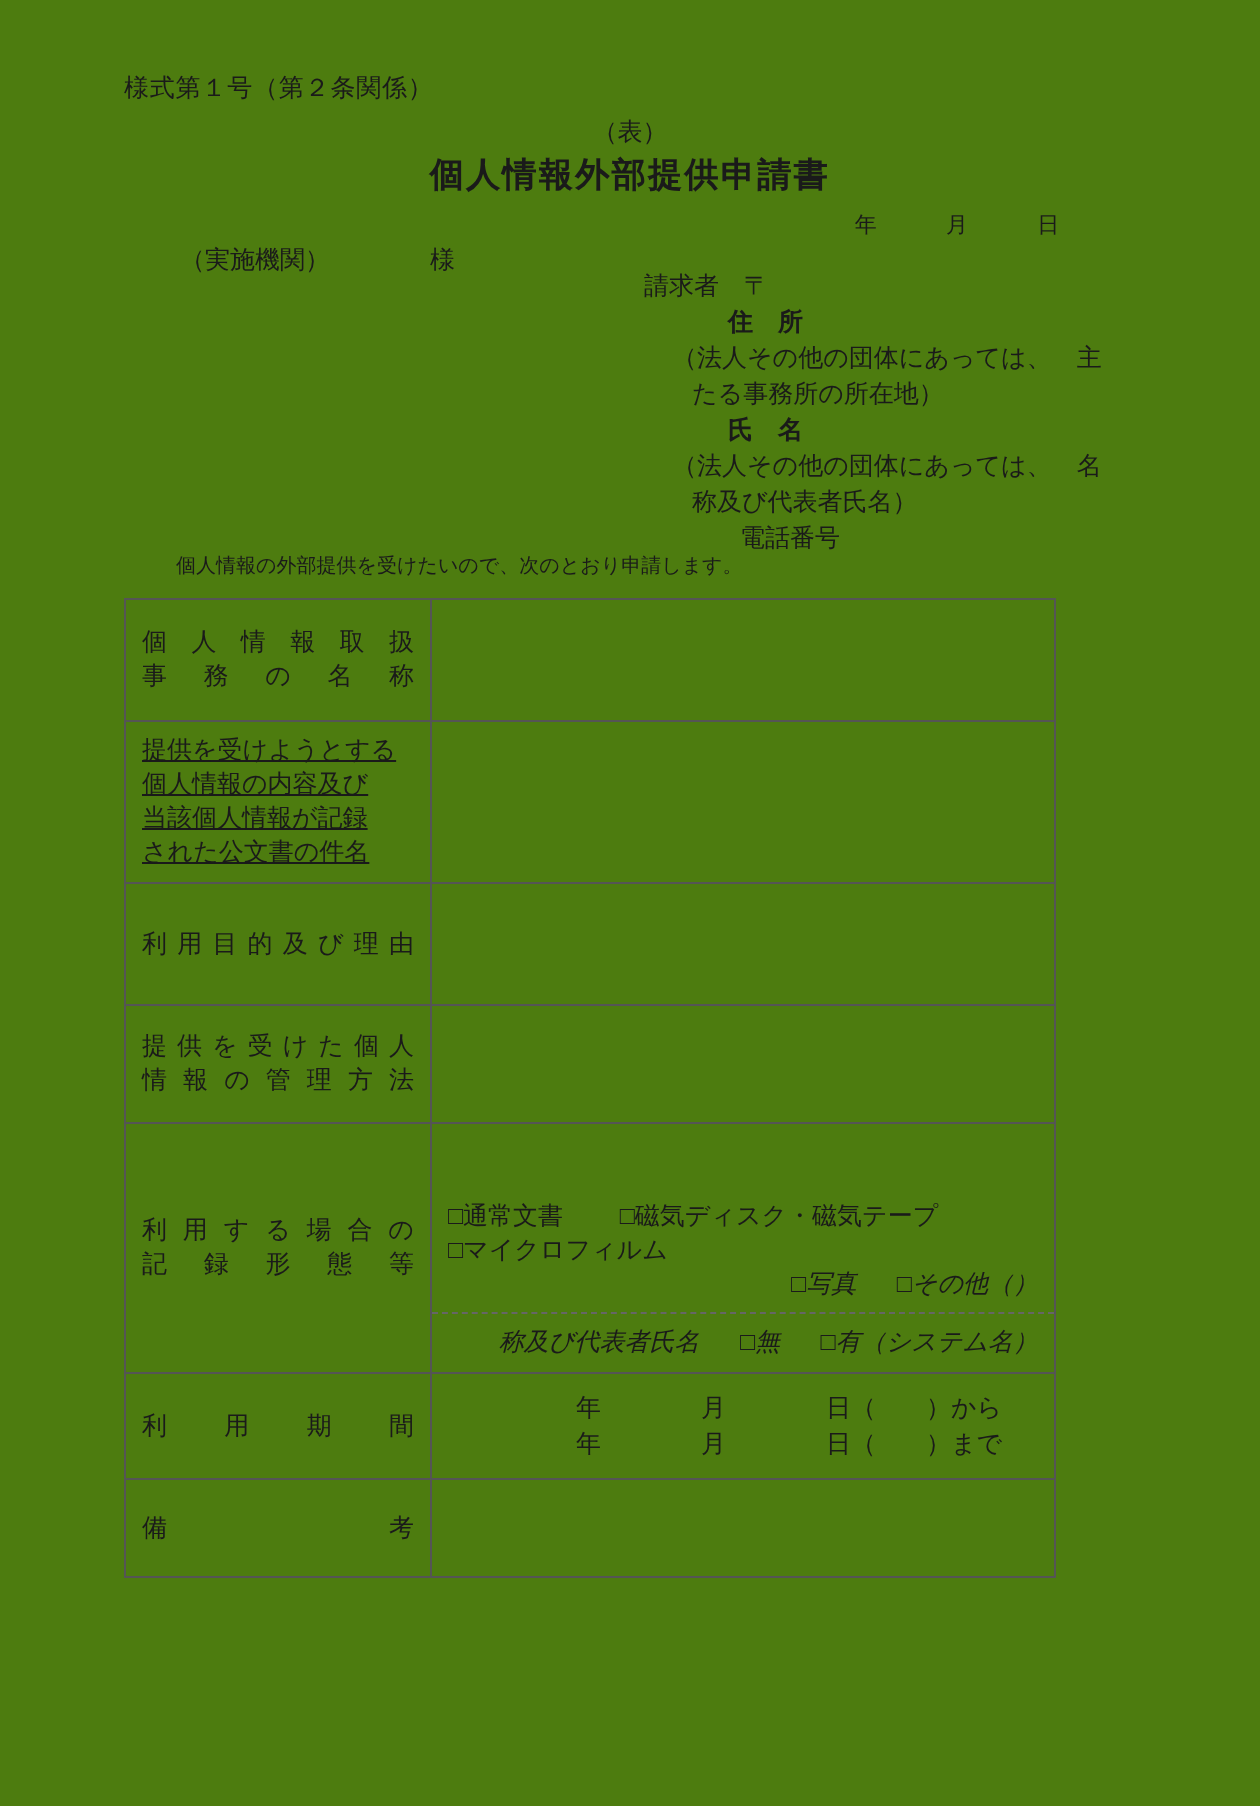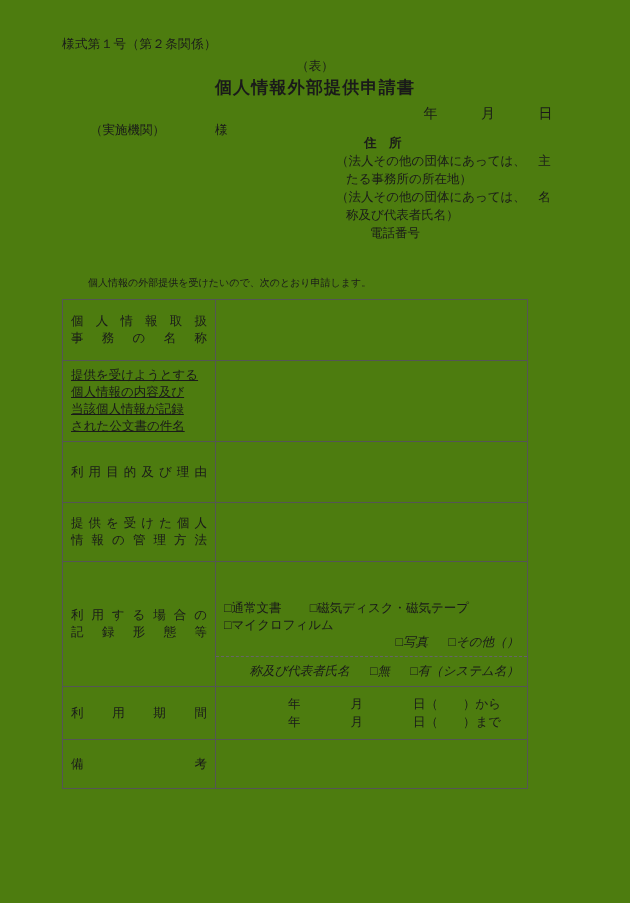--- a/index.html
+++ b/index.html
@@ -40,22 +40,22 @@
     right: 0;
     top: 76px;
     text-align: center;
     font-size: 17px;
     font-weight: bold;
     letter-spacing: 1.2px;
   }
   .date-line {
     position: absolute;
     top: 105px;
-    right: 77px;
-    font-size: 14px;
+    right: 100px;
+    font-size: 11px;
     letter-spacing: 0.4px;
     white-space: pre;
   }
   .addressee {
     position: absolute;
     left: 90px;
     top: 122px;
     font-size: 12.5px;
     white-space: pre;
   }
@@ -158,23 +158,25 @@
 
 <div class="page">
 
   <div class="form-code">様式第１号（第２条関係）</div>
   <div class="omote-mark">（表）</div>
   <div class="doc-title">個人情報外部提供申請書</div>
   <div class="date-line">年　　　月　　　日</div>
   <div class="addressee">（実施機関）　　　　様</div>
 
   <div class="requester">
+    <span class="ln">請求者　〒</span>
     <span class="ln ind1">住　所</span>
     <span class="ln ind2">（法人その他の団体にあっては、　主</span>
     <span class="ln ind3">たる事務所の所在地）</span>
+    <span class="ln ind1">氏　名</span>
     <span class="ln ind2">（法人その他の団体にあっては、　名</span>
     <span class="ln ind3">称及び代表者氏名）</span>
     <span class="ln ind4">電話番号</span>
   </div>
 
   <div class="lead-sentence">個人情報の外部提供を受けたいので、次のとおり申請します。</div>
 
   <table class="form-table">
     <tbody>
       <tr>

